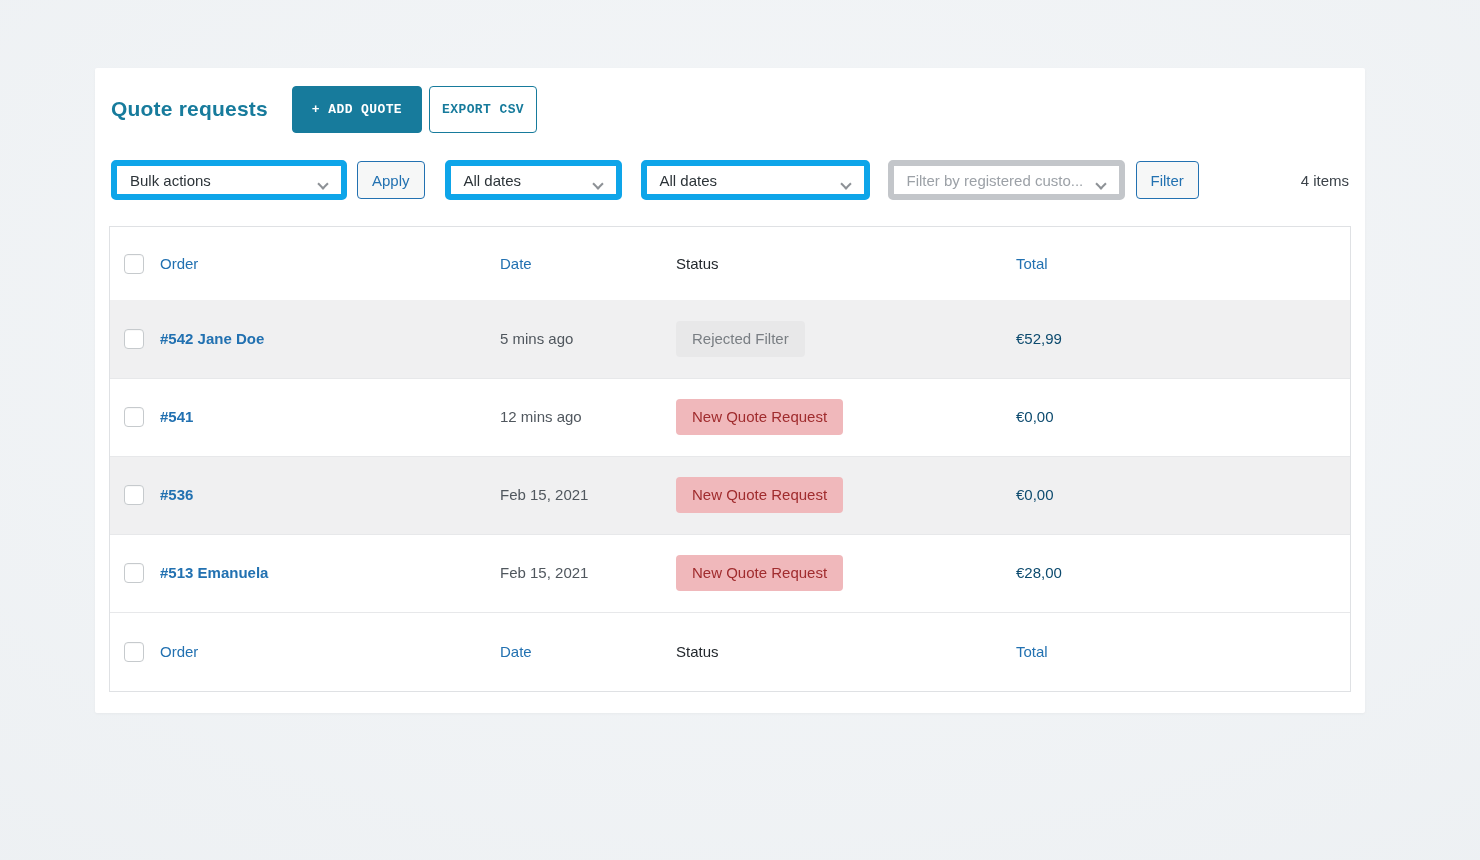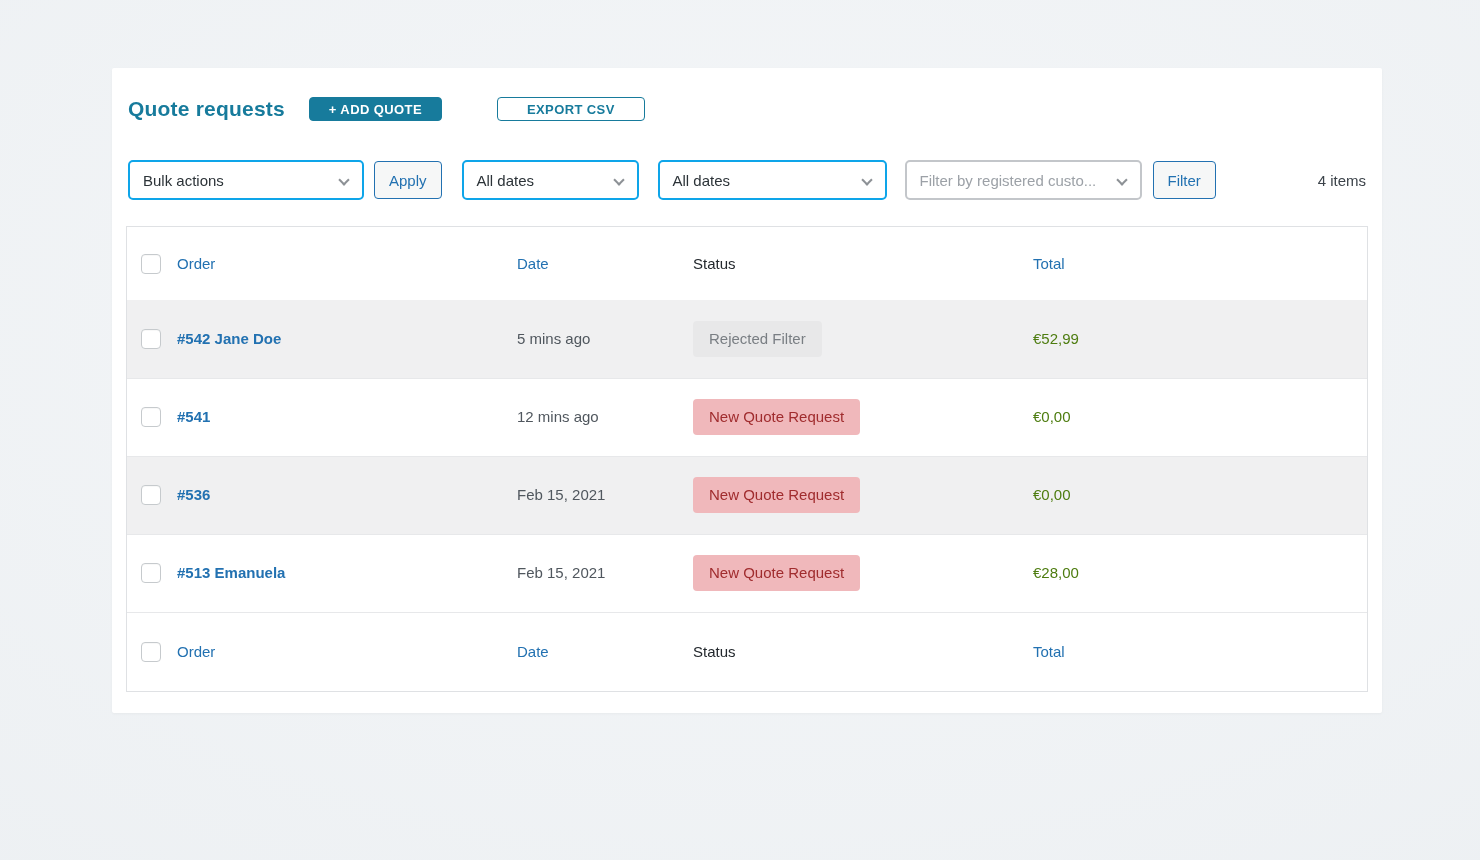--- a/index.html
+++ b/index.html
@@ -12,56 +12,55 @@
     --page-bg:#eef1f4;
   }
   *{box-sizing:border-box;}
   html,body{margin:0;padding:0;}
   body{
     width:1480px;height:860px;overflow:hidden;
     font-family:"Liberation Sans","DejaVu Sans",sans-serif;
     background:radial-gradient(130% 130% at 50% 38%, #f4f6f8 0%, #e9edf0 100%);
   }
   .card{
-    position:absolute;left:112px;top:68px;width:1270px;height:645px;
+    position:absolute;left:95px;top:68px;width:1270px;height:645px;
     background:#ffffff;border-radius:2px;
     box-shadow:0 1px 3px rgba(0,0,0,0.04);
   }
   
   .header-bar{
     display:flex;align-items:center;
     margin:22px 16px 0 16px;height:38px;
   }
   .page-title{
     font-size:21px;font-weight:700;color:var(--accent-teal);
     margin:0 24px 0 0;letter-spacing:0.2px;
   }
   .btn{
-    height:24px;border-radius:4px;font-size:13px;font-weight:700;
+    height:47px;border-radius:4px;font-size:13px;font-weight:700;
     letter-spacing:0.4px;cursor:pointer;
     display:inline-flex;align-items:center;justify-content:center;
-    font-family:Liberation Sans, sans-serif;
+    font-family:Liberation Mono, monospace;
   }
   .btn-primary{
     background:var(--accent-teal);color:#fff;border:1px solid var(--accent-teal);
     padding:0 19px;margin-right:7px;
   }
   .btn-outline-teal{
     background:#fff;color:var(--accent-teal);border:1px solid var(--accent-teal);
-    padding:0 29px;
-    margin-left:48px;
+    padding:0 12px;
   }
   
   .filters{
     display:flex;align-items:center;
     margin:32px 16px 0 16px;height:40px;
   }
   .select{
     position:relative;height:40px;background:#fff;
-    border:2px solid #0ea5e9;border-radius:5px;
+    border:6px solid #0ea5e9;border-radius:5px;
     display:flex;align-items:center;
     padding:0 30px 0 13px;font-size:15px;color:#2c3338;cursor:pointer;
   }
   .select .chev{
     position:absolute;right:14px;top:14px;width:8px;height:8px;
     border-right:2px solid #8d9196;border-bottom:2px solid #8d9196;
     transform:rotate(45deg);
   }
   .select.placeholder{color:#9ca1a7;border-color:#c3c6ca;}
   .sel-bulk{width:236px;margin-right:10px;}
@@ -99,21 +98,21 @@
   .cb{
     appearance:none;-webkit-appearance:none;
     width:20px;height:20px;margin:0 0 0 14px;display:block;
     background:#fff;border:1px solid #c6cacd;border-radius:4px;cursor:pointer;
     box-shadow:inset 0 1px 1px rgba(0,0,0,0.03);
   }
   .col-link{color:var(--link-blue);font-size:15px;text-decoration:none;cursor:pointer;}
   .col-static{color:#23282d;font-size:15px;}
   .order-link{color:var(--link-blue);font-size:15px;font-weight:700;text-decoration:none;cursor:pointer;}
   .date-cell{color:#50575e;font-size:15px;}
-  .total-cell{color:#4d7c0f;font-size:15px;}
+  .total-cell{color:#0c4a6e;font-size:15px;}
   .badge{
     display:inline-block;padding:9px 16px;border-radius:4px;font-size:15px;line-height:1.2;
   }
   .badge-new{background:var(--badge-new-bg);color:var(--badge-new-text);}
   .badge-rejected{background:var(--badge-rejected-bg);color:var(--badge-rejected-text);}
 </style>
 </head>
 <body>
 
 <div class="card">

